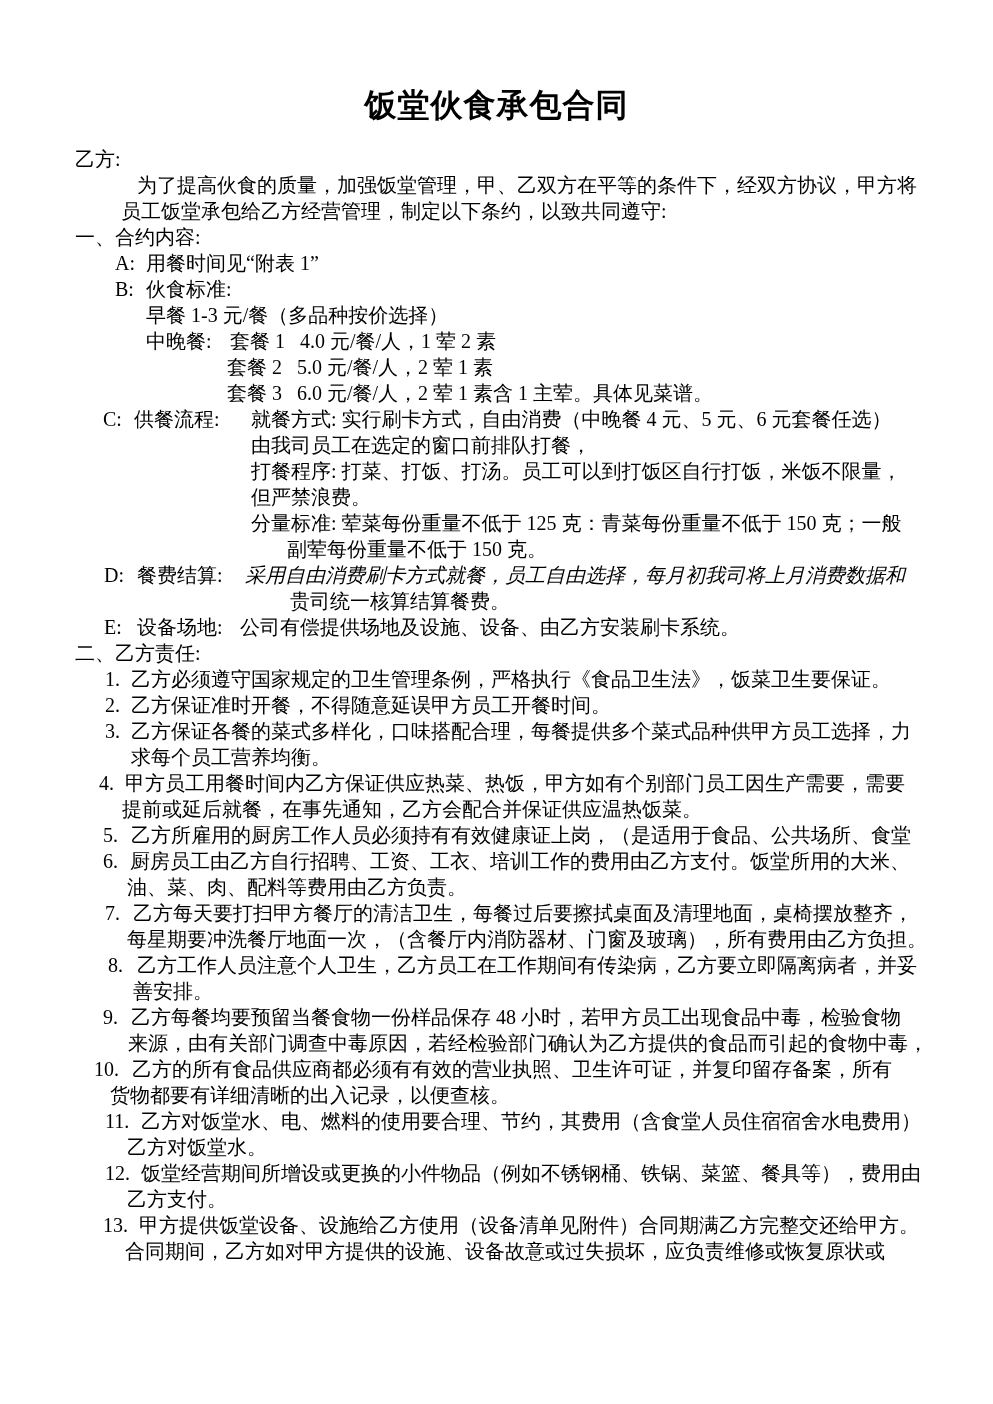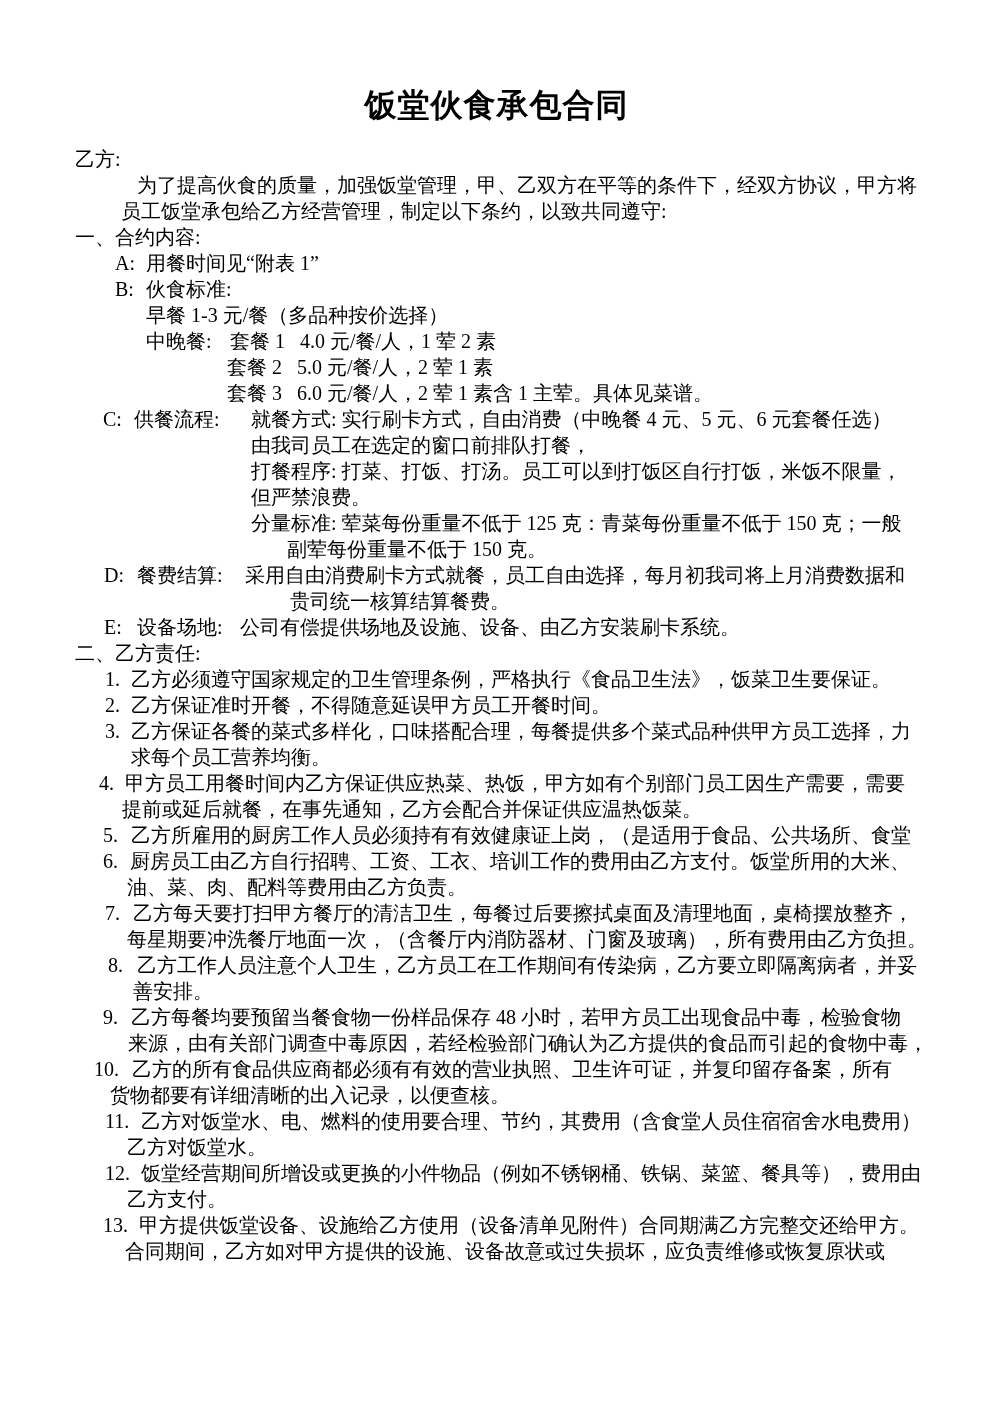--- a/index.html
+++ b/index.html
@@ -81,21 +81,21 @@
       </div>
       <div class="line">
         <span class="seg" style="left: 251px;">分量标准: 荤菜每份重量不低于 125 克：青菜每份重量不低于 150 克；一般</span>
       </div>
       <div class="line">
         <span class="seg" style="left: 287px;">副荤每份重量不低于 150 克。</span>
       </div>
       <div class="line">
         <span class="seg" style="left: 104px;">D:</span>
         <span class="seg" style="left: 137px;">餐费结算:</span>
-        <span class="seg" style="left: 245px;">采用自由消费刷卡方式就餐，员工自由选择，每月初我司将上月消费数据和</span>
+        <span class="seg" style="left: 245px; font-style: italic;">采用自由消费刷卡方式就餐，员工自由选择，每月初我司将上月消费数据和</span>
       </div>
       <div class="line">
         <span class="seg" style="left: 245px; margin-left: 45px;">贵司统一核算结算餐费。</span>
       </div>
       <div class="line">
         <span class="seg" style="left: 104px;">E:</span>
         <span class="seg" style="left: 137px;">设备场地:</span>
         <span class="seg" style="left: 240px;">公司有偿提供场地及设施、设备、由乙方安装刷卡系统。</span>
       </div>
       <div class="line">

